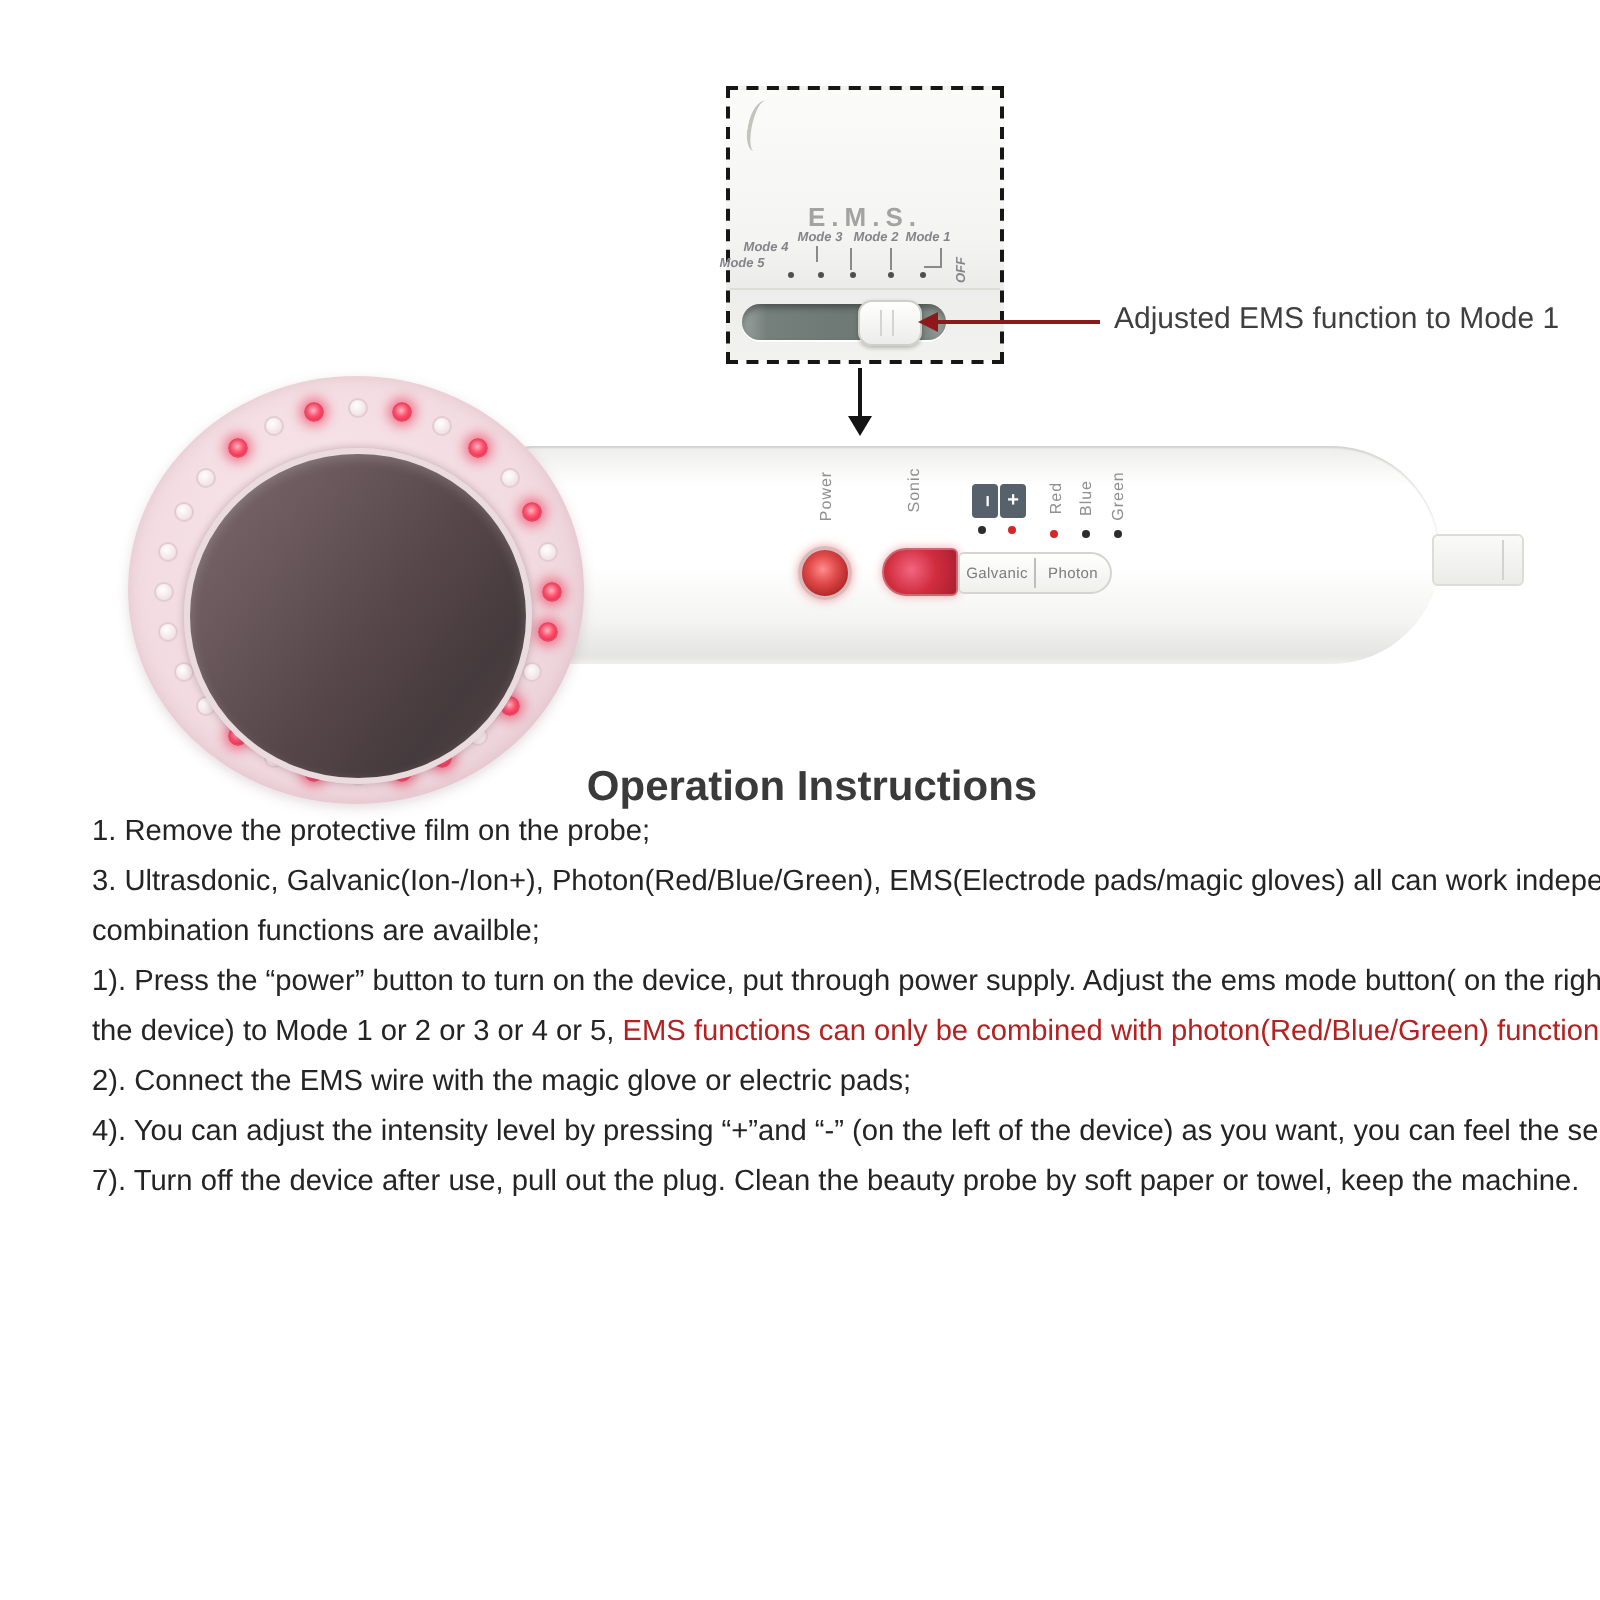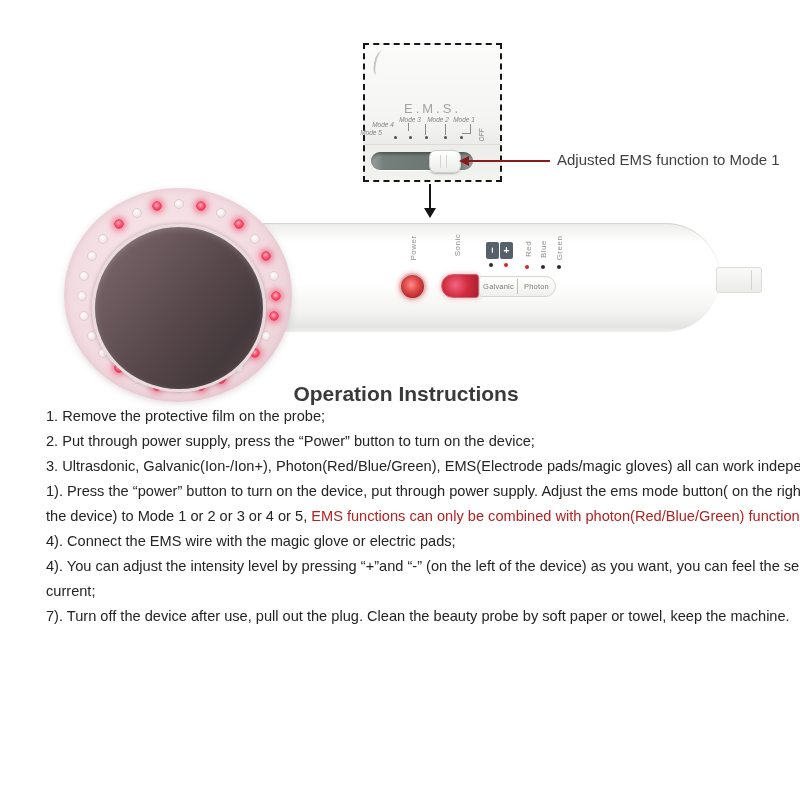--- a/index.html
+++ b/index.html
@@ -8,21 +8,21 @@
     font-family:"Liberation Sans",sans-serif;overflow:hidden;
   }
   .abs{position:absolute;}
 
   
   .inset{
     left:363px;top:43px;width:139px;height:139px;box-sizing:border-box;
     border:2px dashed #161616;
     background:linear-gradient(180deg,#fbfbf9 0%,#f4f4f2 55%,#ececea 72%,#f2f2ef 100%);
   }
-  .inset-inner{position:absolute;left:0;top:0;right:0;bottom:0;}
+  .inset-inner{position:absolute;left:0;top:0;right:0;bottom:0;font-weight:bold;}
   .scratch{
     left:9px;top:5px;width:10px;height:26px;
     border-left:2px solid #c4c4be;border-radius:60% 0 0 45%;
     transform:rotate(10deg);
   }
   .ems-title{
     left:0;top:56px;width:100%;text-align:center;
     font-size:13px;color:#a3a3a1;letter-spacing:3px;
   }
   .mode-label{
@@ -255,21 +255,20 @@
 <div class="abs pill">
   <div class="cell">Galvanic</div>
   <div class="divider"></div>
   <div class="cell">Photon</div>
 </div>
 
 <div class="abs op-title">Operation Instructions</div>
 
 <div class="abs instructions">
   <div><span>1. Remove the protective film on the probe;</span></div>
-  <div><span>2. Put through power supply, press the “Power” button to turn on the device;</span></div>
   <div><span>3. Ultrasdonic, Galvanic(Ion-/Ion+), Photon(Red/Blue/Green), EMS(Electrode pads/magic gloves) all can work independently, ,</span></div>
+  <div><span>combination functions are availble;</span></div>
   <div><span>1). Press the “power” button to turn on the device, put through power supply. Adjust the ems mode button( on the right  of</span></div>
   <div><span>the device) to Mode 1 or 2 or 3 or 4 or 5, </span><span class="red-text">EMS functions can only be combined with photon(Red/Blue/Green) function;</span></div>
-  <div><span>4). Connect the EMS wire with the magic glove or electric pads;</span></div>
+  <div><span>2). Connect the EMS wire with the magic glove or electric pads;</span></div>
   <div><span>4). You can adjust the intensity level by pressing “+”and “-” (on the left of the device) as you want, you can feel the sense of</span></div>
-  <div><span>current;</span></div>
   <div><span>7). Turn off the device after use, pull out the plug. Clean the beauty probe by soft paper or towel, keep the machine.</span></div>
 </div>
 
 </body></html>

